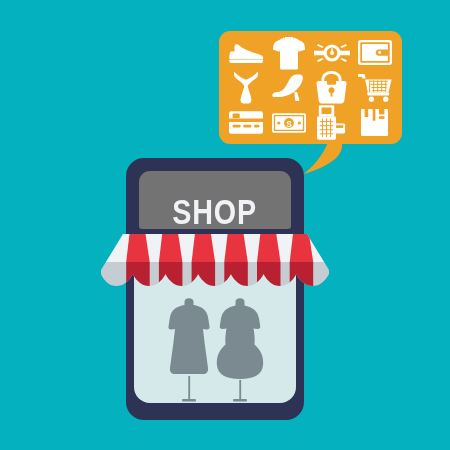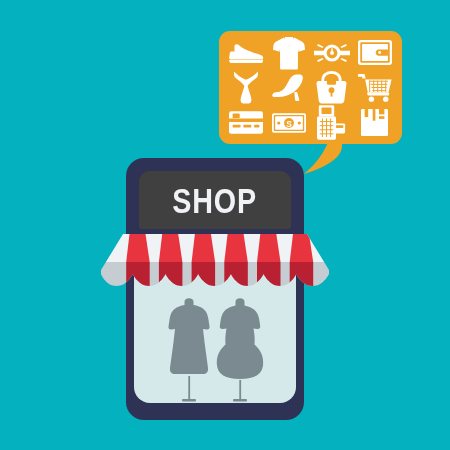--- a/index.html
+++ b/index.html
@@ -70,24 +70,24 @@
     height: 262px;
     background: #2e3355;
     border-radius: 18px;
   }
   #shop-sign {
     position: absolute;
     left: 13px;
     top: 13px;
     width: 152px;
     height: 58px;
-    background: #404040;
+    background: #737373;
     border-radius: 11px 11px 3px 3px;
     display: flex;
-    align-items: center;
+    align-items: flex-end;
     justify-content: center;
   }
   #shop-sign-text {
     color: #f0f2f5;
     font-size: 35px;
     font-weight: bold;
     letter-spacing: 1px;
     transform: scaleX(0.82);
     font-family: "Liberation Sans", sans-serif;
     line-height: 1;

